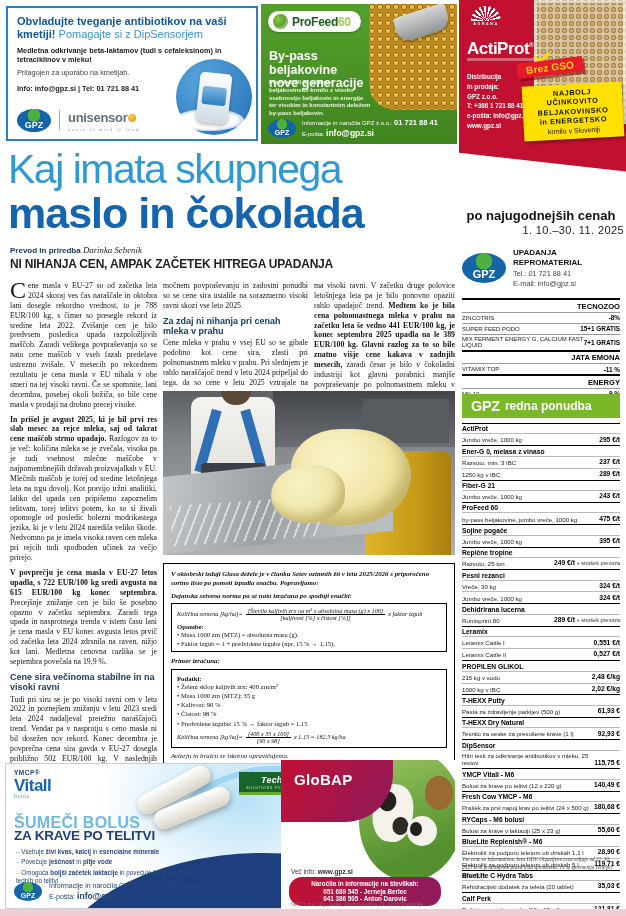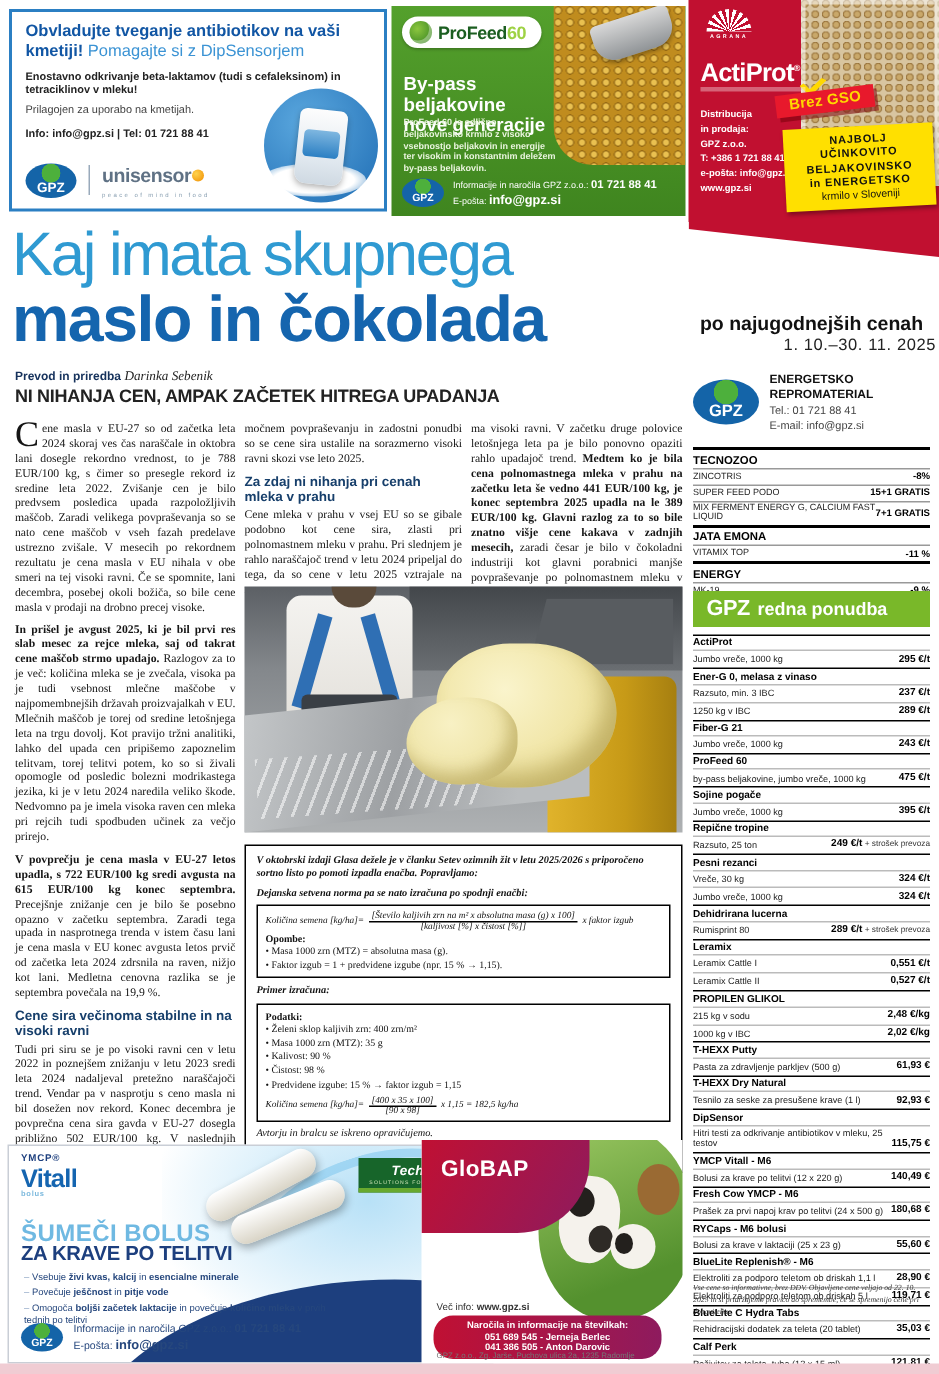--- a/index.html
+++ b/index.html
@@ -149,21 +149,21 @@
   #akcija-wrap{left:462px;top:158px;width:160px;height:48px;filter:drop-shadow(0 4px 3px rgba(0,0,0,.4));}
   #akcija{width:100%;height:44px;background:linear-gradient(180deg,#ffffff 0%,#ececec 45%,#a4a4a4 100%);
     clip-path:polygon(11% 0,100% 0,96% 100%,0 100%);display:flex;align-items:center;justify-content:center;}
   #akcija span{font-size:32px;font-weight:900;color:#0a0a0a;letter-spacing:-1px;}
   #akcija-sub{left:458px;top:208px;width:166px;text-align:center;font-size:13px;font-weight:900;color:#111;}
   #akcija-dates{left:458px;top:224px;width:166px;text-align:right;font-size:11px;color:#222;letter-spacing:.4px;}
   #sb-logo{left:462px;top:248px;display:flex;align-items:center;gap:7px;}
   .sb-company{font-size:8px;font-weight:900;color:#111;line-height:1.2;}
   .sb-contact{font-size:7.3px;color:#444;line-height:1.35;margin-top:2px;}
   #promo-table{left:462px;top:298px;width:158px;}
-  .promo-sec{border-top:2px solid #000;font-weight:900;font-size:7.6px;padding:1.5px 0 1px;color:#000;}
+  .promo-sec{border-top:2px solid #000;font-weight:900;font-size:7.6px;padding:1.5px 0 1px;color:#000;text-align:right;}
   .promo-row{display:flex;justify-content:space-between;align-items:center;border-top:1px solid #999;
     padding:1.5px 0;font-size:6px;color:#222;}
   .promo-val{font-weight:900;font-size:6.4px;color:#000;white-space:nowrap;}
   #gpz-banner{left:462px;top:394px;width:158px;height:24px;background:#79b829;display:flex;align-items:center;
     padding-left:9px;gap:5px;color:#fff;}
   #gpz-banner .g1{font-size:14.5px;font-weight:900;letter-spacing:-.3px;}
   #gpz-banner .g2{font-size:12px;font-weight:700;}
   #product-table{left:462px;top:423px;width:158px;border-bottom:1.6px solid #000;}
   .prod-name{border-top:1.6px solid #000;font-weight:900;font-size:6.7px;padding:1.4px 0 1px;color:#000;}
   .prod-row{display:flex;justify-content:space-between;align-items:flex-end;gap:4px;border-top:1px solid #bbb;
@@ -230,21 +230,21 @@
 </head>
 <body>
 
 <div id="page">
 
   <div class="abs" id="ad-unisensor">
     <div class="uni-h">
       <span class="hb">Obvladujte tveganje antibiotikov na vaši kmetiji!</span>
       <span class="hl">Pomagajte si z DipSensorjem</span>
     </div>
-    <div class="uni-sub">Enostavno odkrivanje beta-laktamov (tudi s cefaleksinom) in tetraciklinov v mleku!</div>
+    <div class="uni-sub">Medletna odkrivanje beta-laktamov (tudi s cefaleksinom) in tetraciklinov v mleku!</div>
     <div class="uni-line">Prilagojen za uporabo na kmetijah.</div>
     <div class="uni-contact">Info: info@gpz.si  |  Tel: 01 721 88 41</div>
     <div class="uni-logos">
       <span class="gpz-logo gpz-md">
           <b>GPZ</b>
         </span>
       <span class="uni-div"></span>
       <span>
         <span class="uni-word"><span>unisensor</span><span class="uni-dot"></span></span>
         <div class="uni-tag">peace of mind in food</div>
@@ -389,21 +389,21 @@
 
   <div class="abs" id="akcija-sub">po najugodnejših cenah</div>
   <div class="abs" id="akcija-dates">1. 10.–30. 11. 2025</div>
 
   <div class="abs" id="sb-logo">
     <span class="gpz-logo gpz-lg">
         <b>GPZ</b>
       </span>
     <span>
       <div class="sb-company">
-        <div>ENERGETSKO</div>
+        <div>UPADANJA</div>
         <div>REPROMATERIAL</div>
       </div>
       <div class="sb-contact">
         <div>Tel.: 01 721 88 41</div>
         <div>E-mail: info@gpz.si</div>
       </div>
     </span>
   </div>
 
   <div class="abs" id="promo-table">

